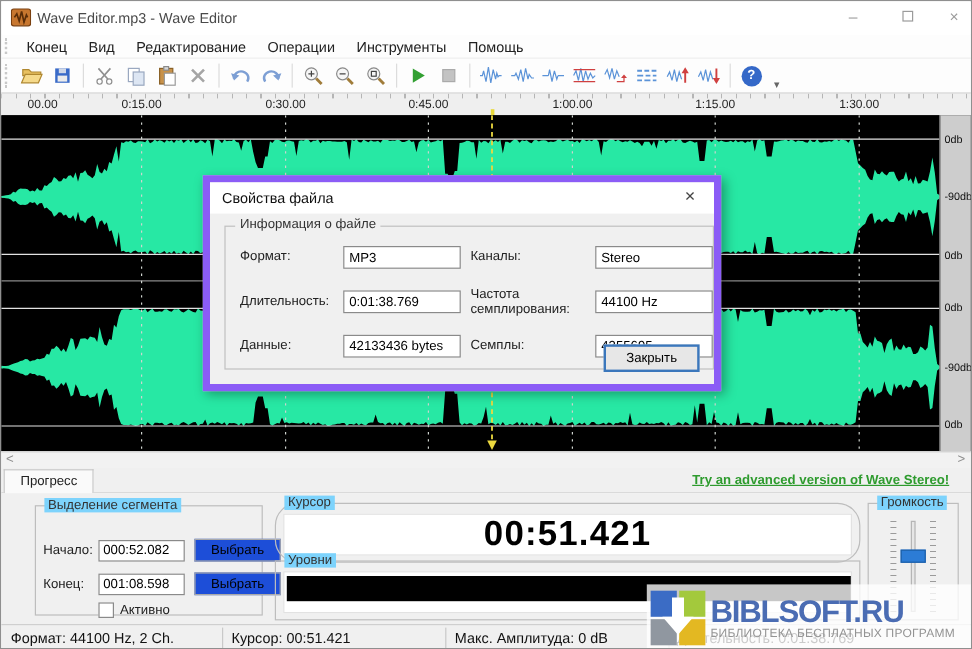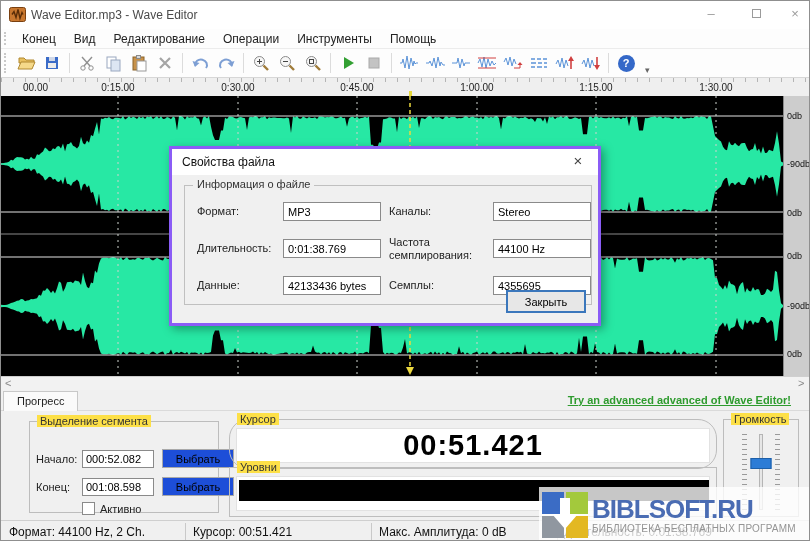--- a/index.html
+++ b/index.html
@@ -46,21 +46,21 @@
   #sb-left { left:4px; } #sb-right { left:797px; }
 
   
   #tabrow { position:absolute; top:389px; left:0; width:810px; height:21px; background:#f0f0f0; border-bottom:1px solid #dadada; }
   #tab-progress { position:absolute; left:2px; top:1px; height:20px; padding:3px 13px; background:#fafafa; border:1px solid #c8c8c8; border-bottom:none; font-size:11px; color:#222; }
   #promo-link { position:absolute; right:20px; top:4px; font-size:11px; font-weight:bold; color:#2e9b2e; text-decoration:underline; }
 
   
   #panel { position:absolute; top:410px; left:0; width:810px; height:109px; background:#f0f0f0; }
   .groupbox { position:absolute; border:1px solid #bdbdbd; }
-  .groupbox > .glabel { position:absolute; top:-7px; left:7px; background:#fde047; padding:0 3px; font-size:11px; color:#333; }
+  .groupbox > .glabel { position:absolute; top:-7px; left:7px; background:#7dd3fc; padding:0 3px; font-size:11px; color:#333; }
   #seg-group { left:28px; top:10px; width:190px; height:92px; }
   .seg-row { position:absolute; left:6px; display:flex; align-items:center; }
   .seg-label { width:46px; font-size:11px; color:#222; }
   .seg-input { width:72px; height:18px; font-size:11px; border:1px solid #8a8a8a; padding:1px 3px; font-family:"Liberation Sans",sans-serif; }
   .seg-btn { margin-left:8px; width:72px; height:19px; font-size:11px; background:#1d4ed8; border:1px solid #a9a9a9; font-family:Liberation Sans, sans-serif; }
   #row-start { top:27px; } #row-end { top:55px; }
   #row-active { position:absolute; left:52px; top:80px; display:flex; align-items:center; }
   #active-checkbox { width:13px; height:13px; background:#fff; border:1px solid #8a8a8a; }
   #row-active span { font-size:11px; margin-left:5px; color:#222; }
 
@@ -81,21 +81,21 @@
   #vol-handle { position:absolute; left:50%; top:24px; width:21px; height:11px; transform:translateX(-50%); background:#2c7cd6; border:1px solid #1d5fa8; }
 
   
   #statusbar { position:absolute; top:519px; left:0; width:810px; height:22px; background:#f0f0f0; border-top:1px solid #cfcfcf; font-size:12px; color:#111; }
   .status-item { position:absolute; top:4px; }
   #st0 { left:8px; } #st1 { left:192px; } #st2 { left:378px; } #st3 { left:563px; }
   .status-div { position:absolute; top:2px; width:1px; height:18px; background:#c9c9c9; }
   #sd0 { left:184px; } #sd1 { left:370px; } #sd2 { left:556px; }
 
   
-  #dialog { position:absolute; left:168px; top:145px; width:432px; height:180px; background:#f0f0f0; border:3px solid #8b5cf6; box-shadow:3px 3px 9px rgba(0,0,0,.35); z-index:10; }
+  #dialog { position:absolute; left:168px; top:145px; width:432px; height:180px; background:#f0f0f0; border:6px solid #8b5cf6; box-shadow:3px 3px 9px rgba(0,0,0,.35); z-index:10; }
   #dialog-titlebar { position:relative; height:26px; background:#fff; }
   #dialog-title { position:absolute; left:10px; top:6px; font-size:12px; color:#111; }
   #dialog-close { position:absolute; right:10px; top:3px; font-size:15px; color:#444; width:20px; text-align:center; }
   #dlg-groupbox { position:absolute; left:12px; top:36px; width:408px; height:120px; border:1px solid #c0c0c0; }
   #dlg-groupbox .glabel2 { position:absolute; top:-8px; left:8px; background:#f0f0f0; padding:0 4px; font-size:11px; color:#333; }
   #dlg-grid { position:absolute; left:12px; top:16px; display:grid; grid-template-columns:86px 106px 104px 110px; row-gap:15px; align-items:center; }
   .dlg-label { font-size:11px; color:#222; line-height:1.15; padding-right:4px; }
   .dlg-input { width:98px; height:19px; font-size:11px; border:1px solid #8a8a8a; padding:1px 4px; background:#fff; font-family:"Liberation Sans",sans-serif; }
   #dlg-close-btn { position:absolute; right:12px; bottom:10px; width:80px; height:23px; font-size:11px; background:#e7e7e7; border:2px solid #3b77bc; font-family:"Liberation Sans",sans-serif; }
 
@@ -318,21 +318,21 @@
       </div>
   </div>
 
   <div id="wave-scrollbar">
     <span class="sb-arrow" id="sb-left">&lt;</span>
     <span class="sb-arrow" id="sb-right">&gt;</span>
   </div>
 
   <div id="tabrow">
     <div id="tab-progress">Прогресс</div>
-    <a id="promo-link" href="#">Try an advanced advanced of Wave Editor!</a>
+    <a id="promo-link" href="#">Try an advanced version of Wave Stereo!</a>
   </div>
 
   <div id="panel">
 
     <div class="groupbox" id="seg-group">
       <span class="glabel">Выделение сегмента</span>
       <div class="seg-row" id="row-start">
         <span class="seg-label">Начало:</span>
         <input class="seg-input" value="000:52.082" style="">
         <button class="seg-btn">Выбрать</button>

